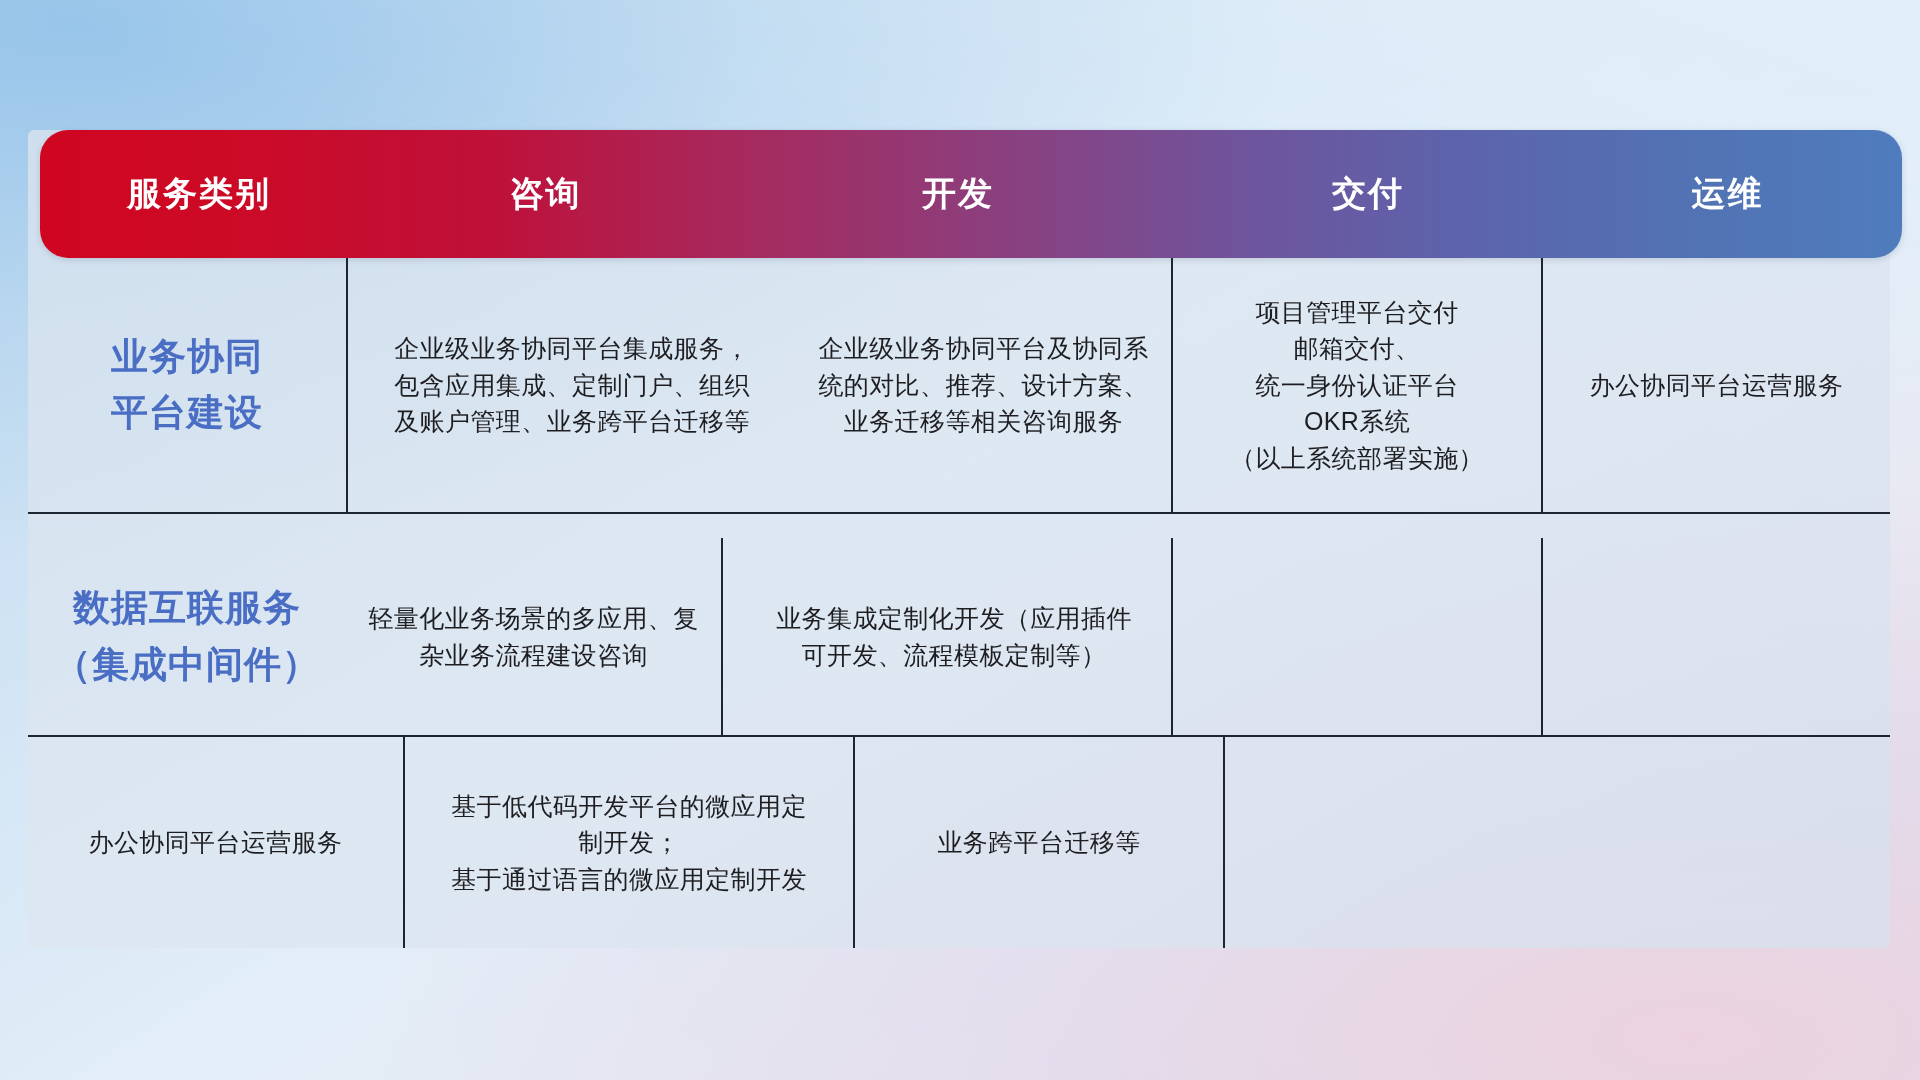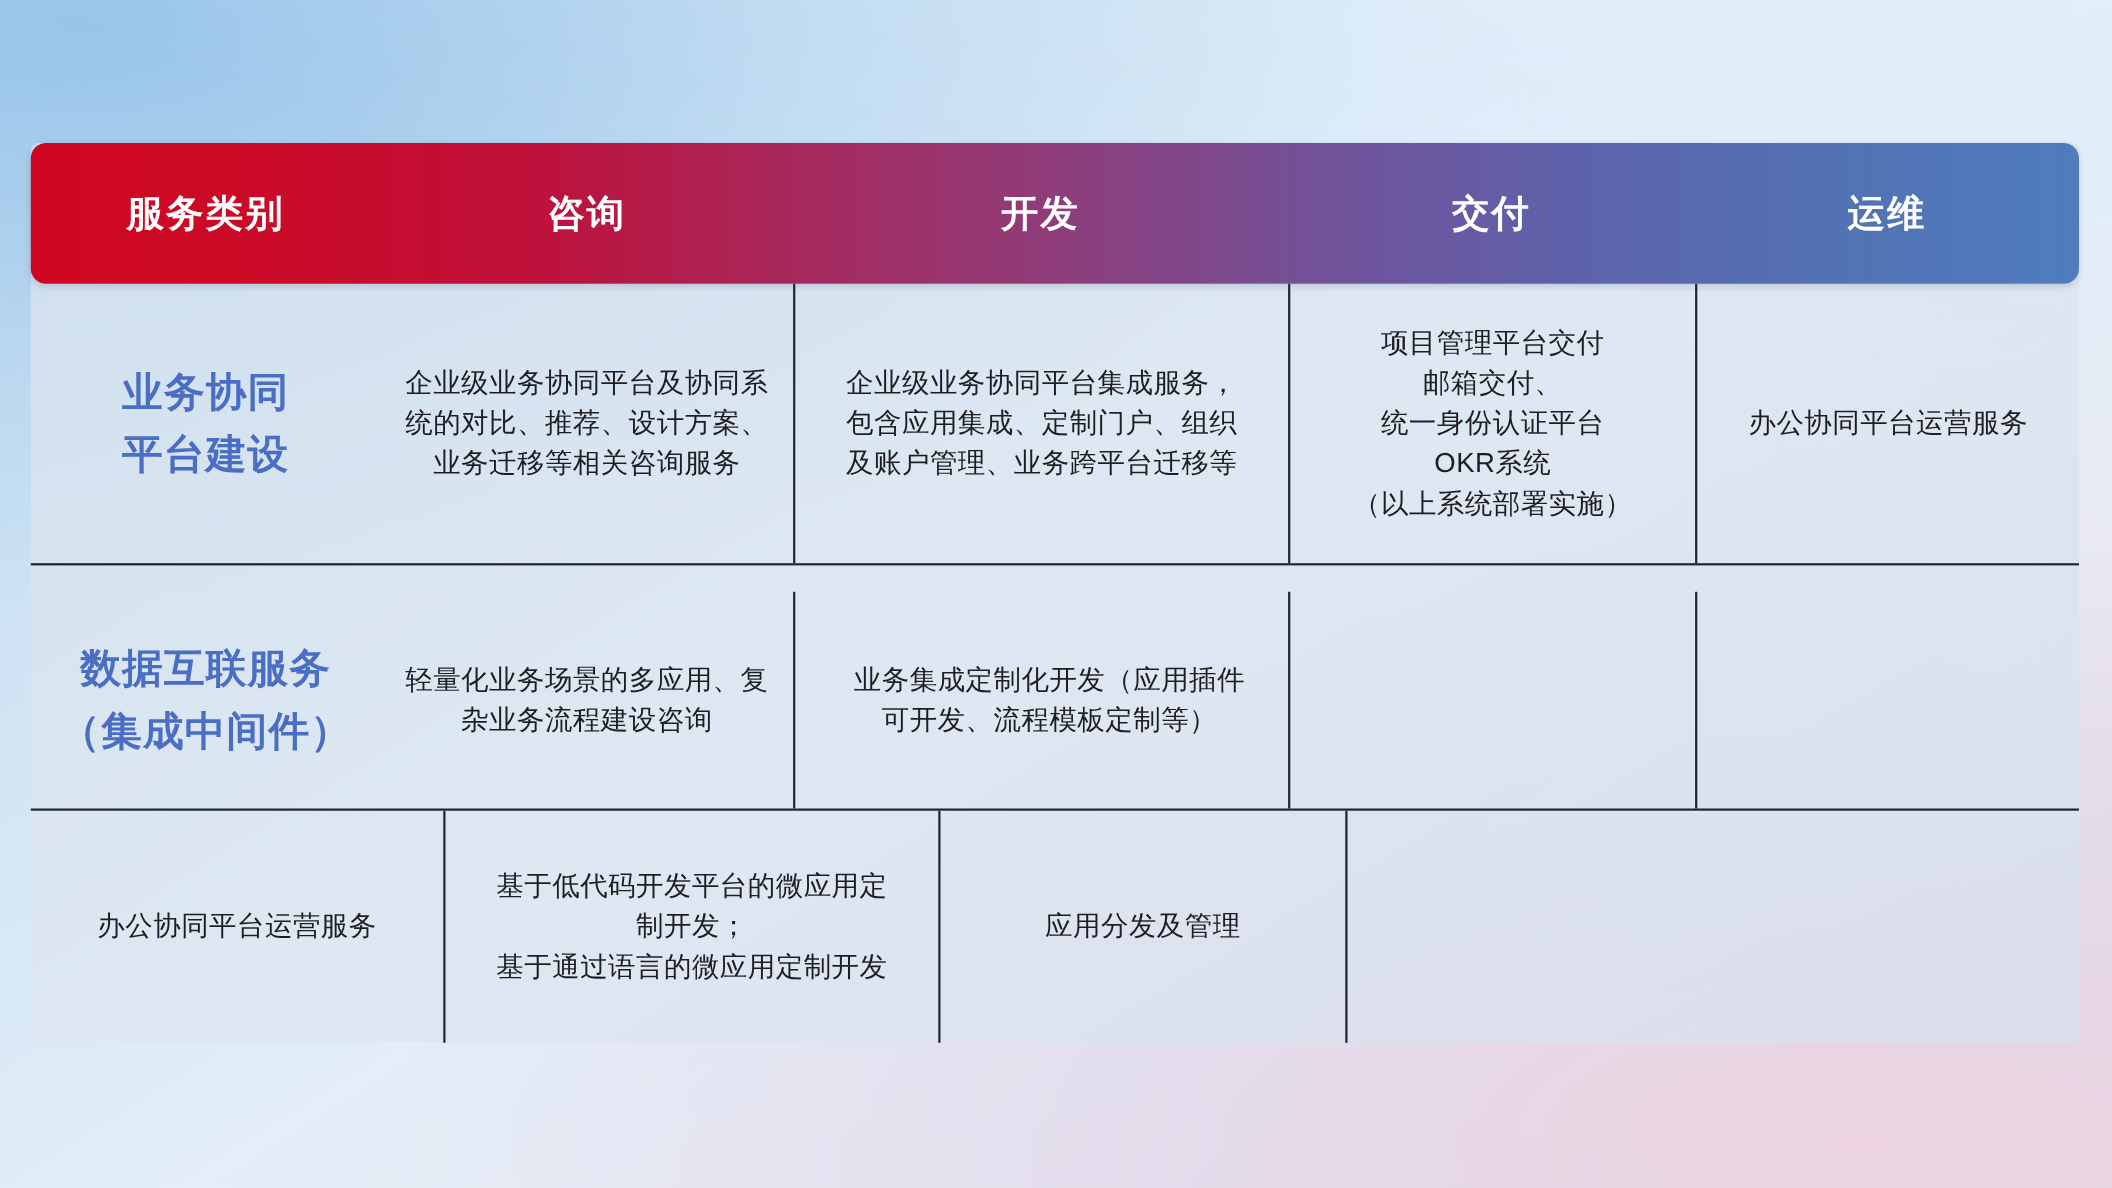--- a/index.html
+++ b/index.html
@@ -26,22 +26,22 @@
   
   #card{
     position:absolute;left:28px;top:130px;width:1862px;height:818px;
     background:linear-gradient(150deg,rgba(214,226,238,0.86) 0%,rgba(221,231,241,0.82) 45%,rgba(216,224,237,0.80) 100%);
     border-radius:6px;
     box-sizing:border-box;
   }
 
   
   #header{
-    position:absolute;left:0;top:0;width:1862px;height:128px;
-    border-radius:14px;
+    position:absolute;left:12px;top:0;width:1862px;height:128px;
+    border-radius:28px;
     background:linear-gradient(90deg,
        #d00621 0%,
        #cc0a26 10%,
        #bf1039 24%,
        #a62a5e 38%,
        #8a407f 52%,
        #70539b 64%,
        #5d63ab 76%,
        #5272b3 88%,
        #4f7cbd 100%);
@@ -90,35 +90,35 @@
     <div class="hcell" style="flex: 0 0 375px; font-family: Liberation Mono, monospace;">咨询</div>
     <div class="hcell" style="flex: 0 0 450px;">开发</div>
     <div class="hcell" style="flex: 0 0 370px;">交付</div>
     <div class="hcell" style="flex: 0 0 349px;">运维</div>
   </div>
 
   <div id="body">
 
     <div class="row r1">
       <div class="cell cat" style="flex: 0 0 318px;">业务协同<br>平台建设</div>
+      <div class="cell txt div" style="flex: 0 0 450px;">企业级业务协同平台集成服务，<br>包含应用集成、定制门户、组织<br>及账户管理、业务跨平台迁移等</div>
       <div class="cell txt" style="flex: 0 0 375px;">企业级业务协同平台及协同系<br>统的对比、推荐、设计方案、<br>业务迁移等相关咨询服务</div>
-      <div class="cell txt div" style="flex: 0 0 450px;">企业级业务协同平台集成服务，<br>包含应用集成、定制门户、组织<br>及账户管理、业务跨平台迁移等</div>
       <div class="cell txt div" style="flex: 0 0 370px;">项目管理平台交付<br>邮箱交付、<br>统一身份认证平台<br>OKR系统<br>（以上系统部署实施）</div>
       <div class="cell txt div" style="flex: 0 0 349px;">办公协同平台运营服务</div>
     </div>
 
     <div class="row r2">
       <div class="cell cat" style="flex: 0 0 318px;">数据互联服务<br>（集成中间件）</div>
       <div class="cell txt" style="flex: 0 0 375px;">轻量化业务场景的多应用、复<br>杂业务流程建设咨询</div>
       <div class="cell txt div" style="flex: 0 0 450px; padding-left: 28px;">业务集成定制化开发（应用插件<br>可开发、流程模板定制等）</div>
       <div class="cell txt div" style="flex: 0 0 370px;"></div>
       <div class="cell txt div" style="flex: 0 0 349px;"></div>
     </div>
 
     <div class="row r3">
       <div class="cell txt" style="flex: 0 0 375px;">办公协同平台运营服务</div>
       <div class="cell txt div" style="flex: 0 0 450px;">基于低代码开发平台的微应用定<br>制开发；<br>基于通过语言的微应用定制开发</div>
-      <div class="cell txt div" style="flex: 0 0 370px;">应用分发及管理</div>
+      <div class="cell txt div" style="flex: 0 0 370px;">业务跨平台迁移等</div>
       <div class="cell txt div" style="flex: 0 0 349px;"></div>
     </div>
 
   </div>
 </div>
 
 </body></html>

